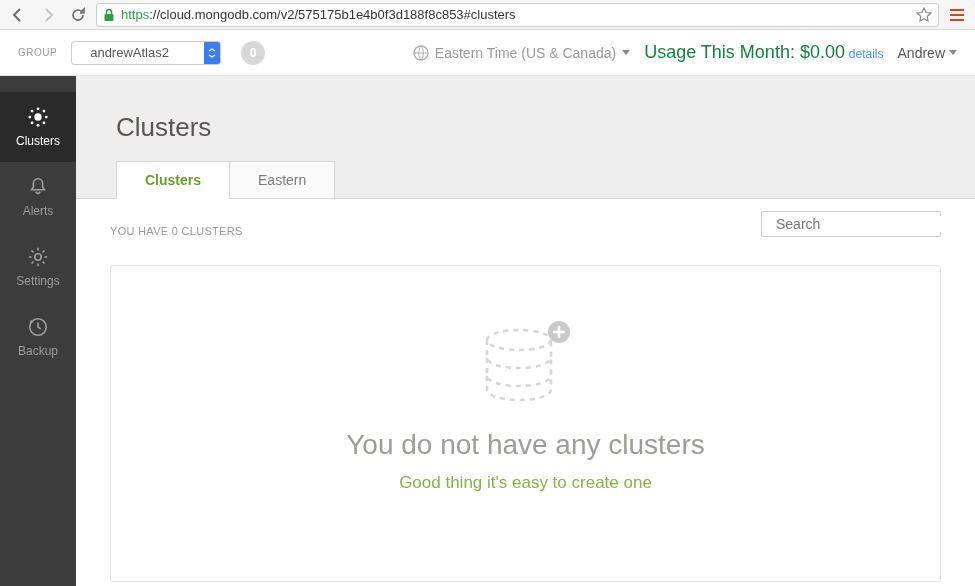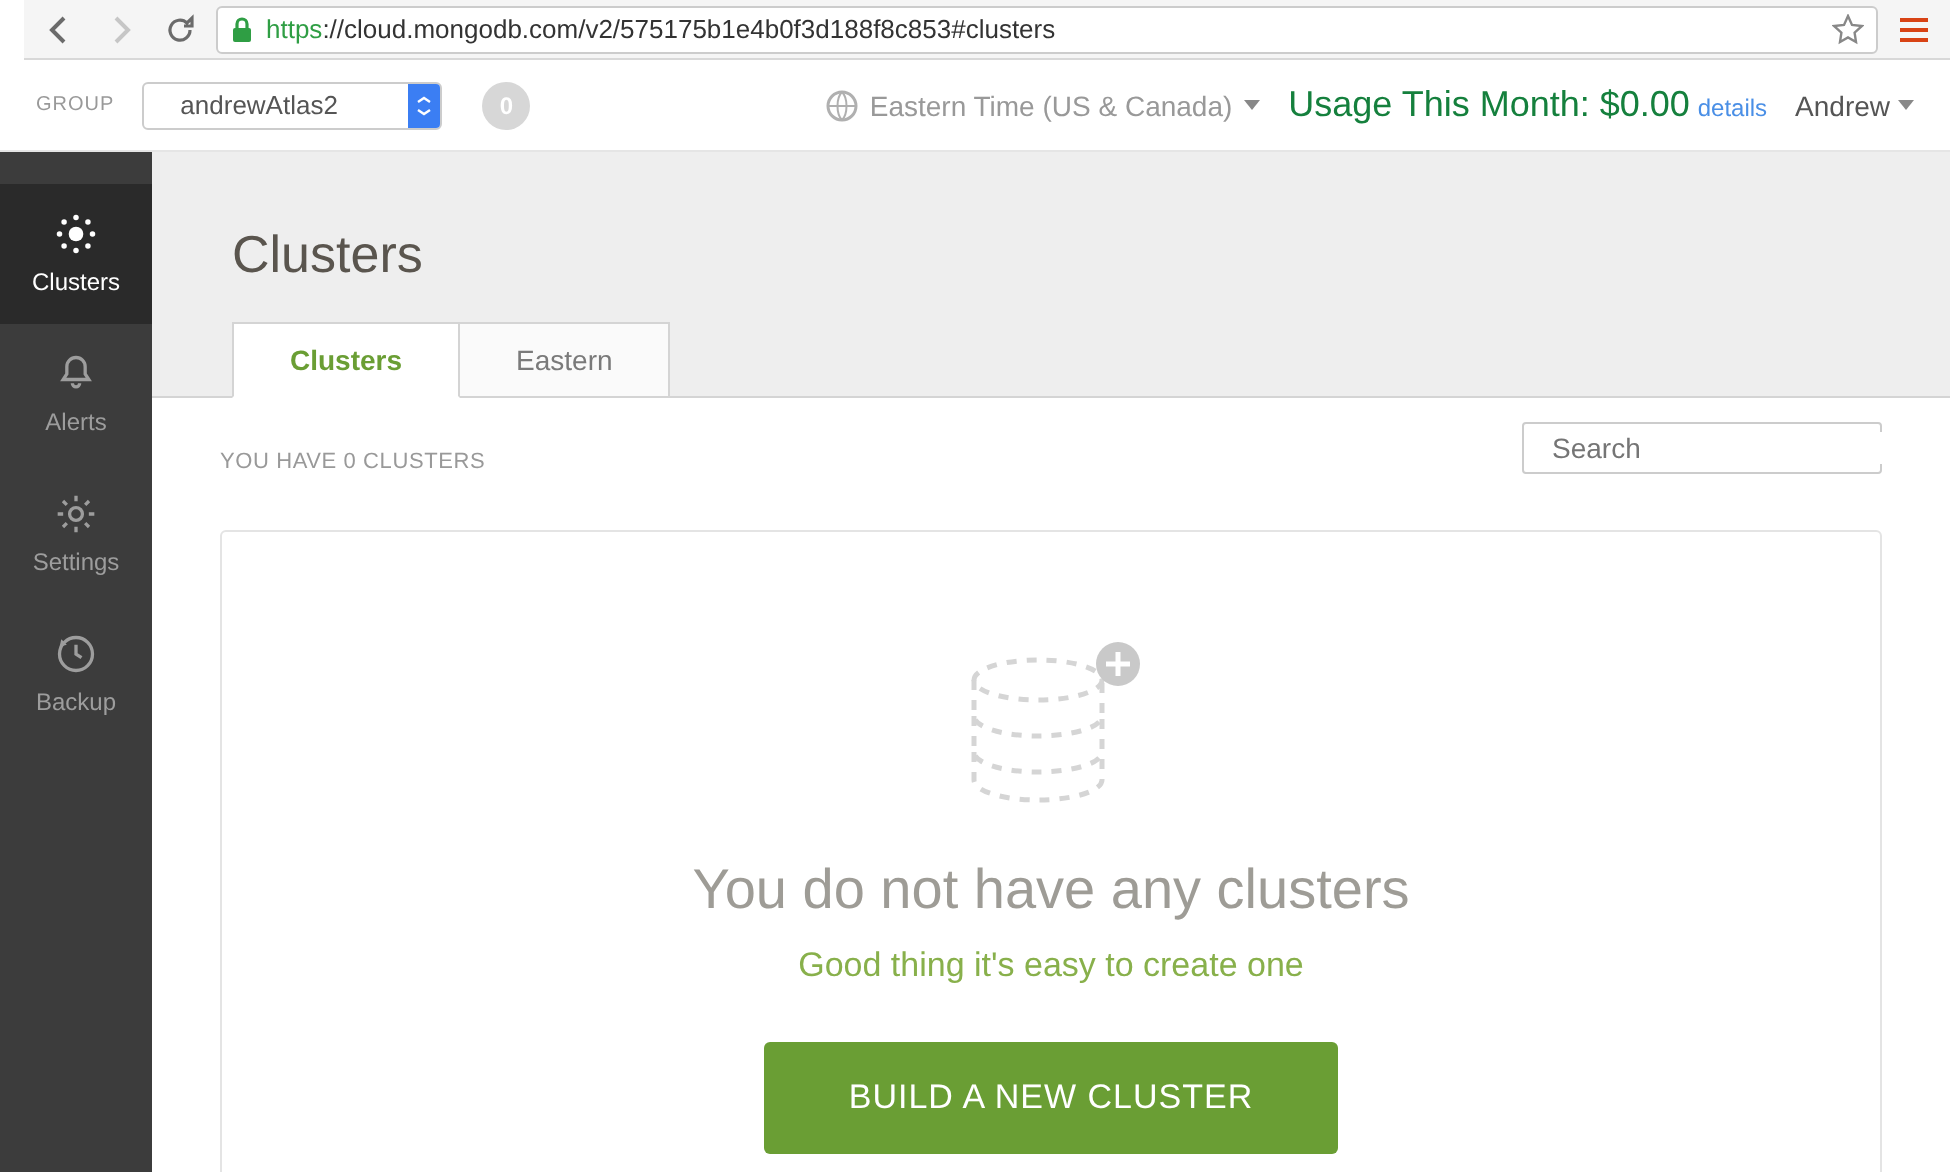--- a/index.html
+++ b/index.html
@@ -1,19 +1,19 @@
 <!DOCTYPE html>
 <html><head>
   <meta charset="utf-8">
   <style>
     * { margin: 0; padding: 0; box-sizing: border-box; }
     body { font-family: -apple-system, BlinkMacSystemFont, "Segoe UI", Helvetica, Arial, sans-serif; font-size: 14px; color: #333; background: #fff; width: 975px; height: 586px; overflow: hidden; }
 
     
-    .browser-bar { display: flex; align-items: center; height: 30px; background: #f5f5f5; border-bottom: 1px solid #d8d8d8; padding: 0 6px; gap: 6px; margin-left: 12px; }
+    .browser-bar { display: flex; align-items: center; height: 30px; background: #f5f5f5; border-bottom: 1px solid #d8d8d8; padding: 0 6px; gap: 6px; }
     .nav-btn { width: 24px; height: 24px; display: flex; align-items: center; justify-content: center; color: #6b6b6b; cursor: pointer; }
     .nav-btn.disabled { color: #c6c6c6; }
     .url-bar { flex: 1; display: flex; align-items: center; height: 24px; background: #fff; border: 1px solid #ccc; border-radius: 3px; padding: 0 6px; gap: 6px; }
     .lock-icon { color: #2f9e44; }
     .url-text { flex: 1; font-size: 13px; color: #333; white-space: nowrap; overflow: hidden; }
     .url-text .secure { color: #2f9e44; }
     .star-icon { color: #888; }
 
     
     .top-header { display: flex; align-items: center; height: 46px; padding: 0 18px; border-bottom: 1px solid #e5e5e5; gap: 14px; }
@@ -194,17 +194,16 @@
             <ellipse cx="48" cy="24" rx="32" ry="10" fill="none" stroke="#d5d5d5" stroke-width="2.5" stroke-dasharray="5 5"></ellipse>
             <path d="M16 24 v18 a32 10 0 0 0 64 0 v-18" fill="none" stroke="#d5d5d5" stroke-width="2.5" stroke-dasharray="5 5"></path>
             <path d="M16 42 v18 a32 10 0 0 0 64 0 v-18" fill="none" stroke="#d5d5d5" stroke-width="2.5" stroke-dasharray="5 5"></path>
             <path d="M16 60 v14 a32 10 0 0 0 64 0 v-14" fill="none" stroke="#d5d5d5" stroke-width="2.5" stroke-dasharray="5 5"></path>
             <circle cx="88" cy="16" r="11" fill="#c9c9c9"></circle>
             <path d="M88 10v12M82 16h12" stroke="#fff" stroke-width="2.5"></path>
           </svg>
         </div>
         <div class="empty-title">You do not have any clusters</div>
         <div class="empty-sub">Good thing it's easy to create one</div>
-        <button class="build-btn">BUILD A NEW CLUSTER</button>
       </div>
     </div>
   </div>
 </div>
 
 </body></html>

